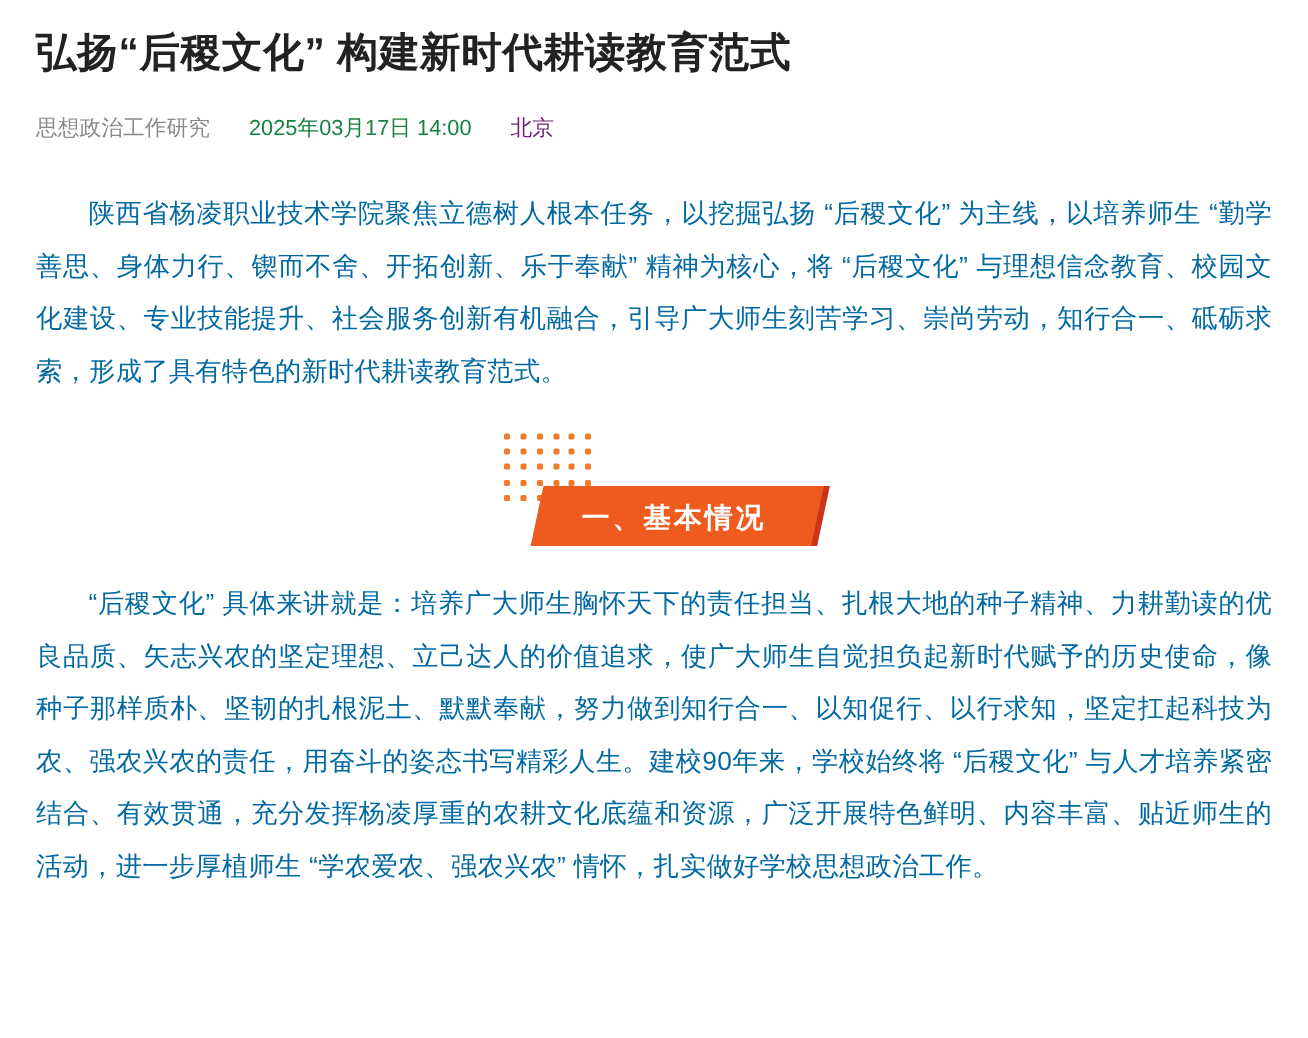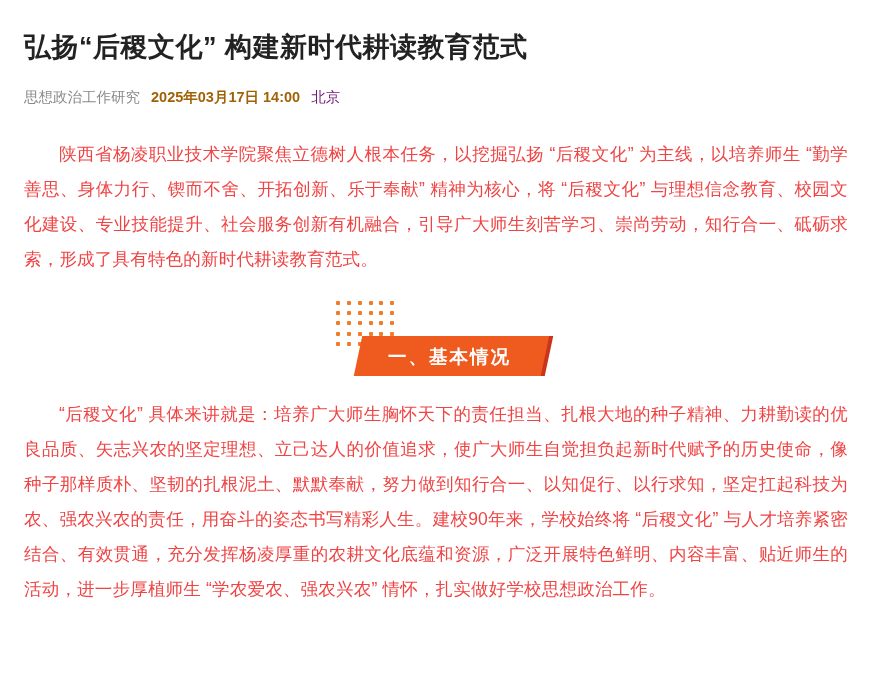--- a/index.html
+++ b/index.html
@@ -11,53 +11,52 @@
     width: 872px;
     height: 692px;
     font-family: "Liberation Sans", "DejaVu Sans", sans-serif;
     color: #1a1a1a;
     overflow: hidden;
   }
   .page {
     width: 872px;
     height: 692px;
     box-sizing: border-box;
-    padding: 28px 24px 0 24px;
+    padding: 16px 24px 0 24px;
     position: relative;
   }
   .article-title {
     font-size: 27px;
     line-height: 38px;
     font-weight: bold;
     color: #222222;
     letter-spacing: 0.5px;
     margin: 0 0 22px 0;
   }
   .meta-row {
     display: flex;
     align-items: center;
-    gap: 11px;
+    gap: 26px;
     font-size: 14.5px;
     color: #8a8a8a;
     margin-bottom: 30px;
   }
   .meta-source {
     color: #8a8a8a;
   }
   .meta-date {
-    color: #a16207;
-    font-weight: bold;
+    color: #15803d;
   }
   .meta-location {
     color: #701a75;
   }
   .body-para {
     font-size: 17.5px;
     line-height: 35px;
-    color: #ef4444;
+    color: #0369a1;
     text-align: justify;
     text-justify: inter-ideograph;
     text-indent: 2em;
     margin: 0;
     letter-spacing: 0.2px;
   }
   .section-heading-wrap {
     position: relative;
     height: 92px;
     margin-top: 22px;

